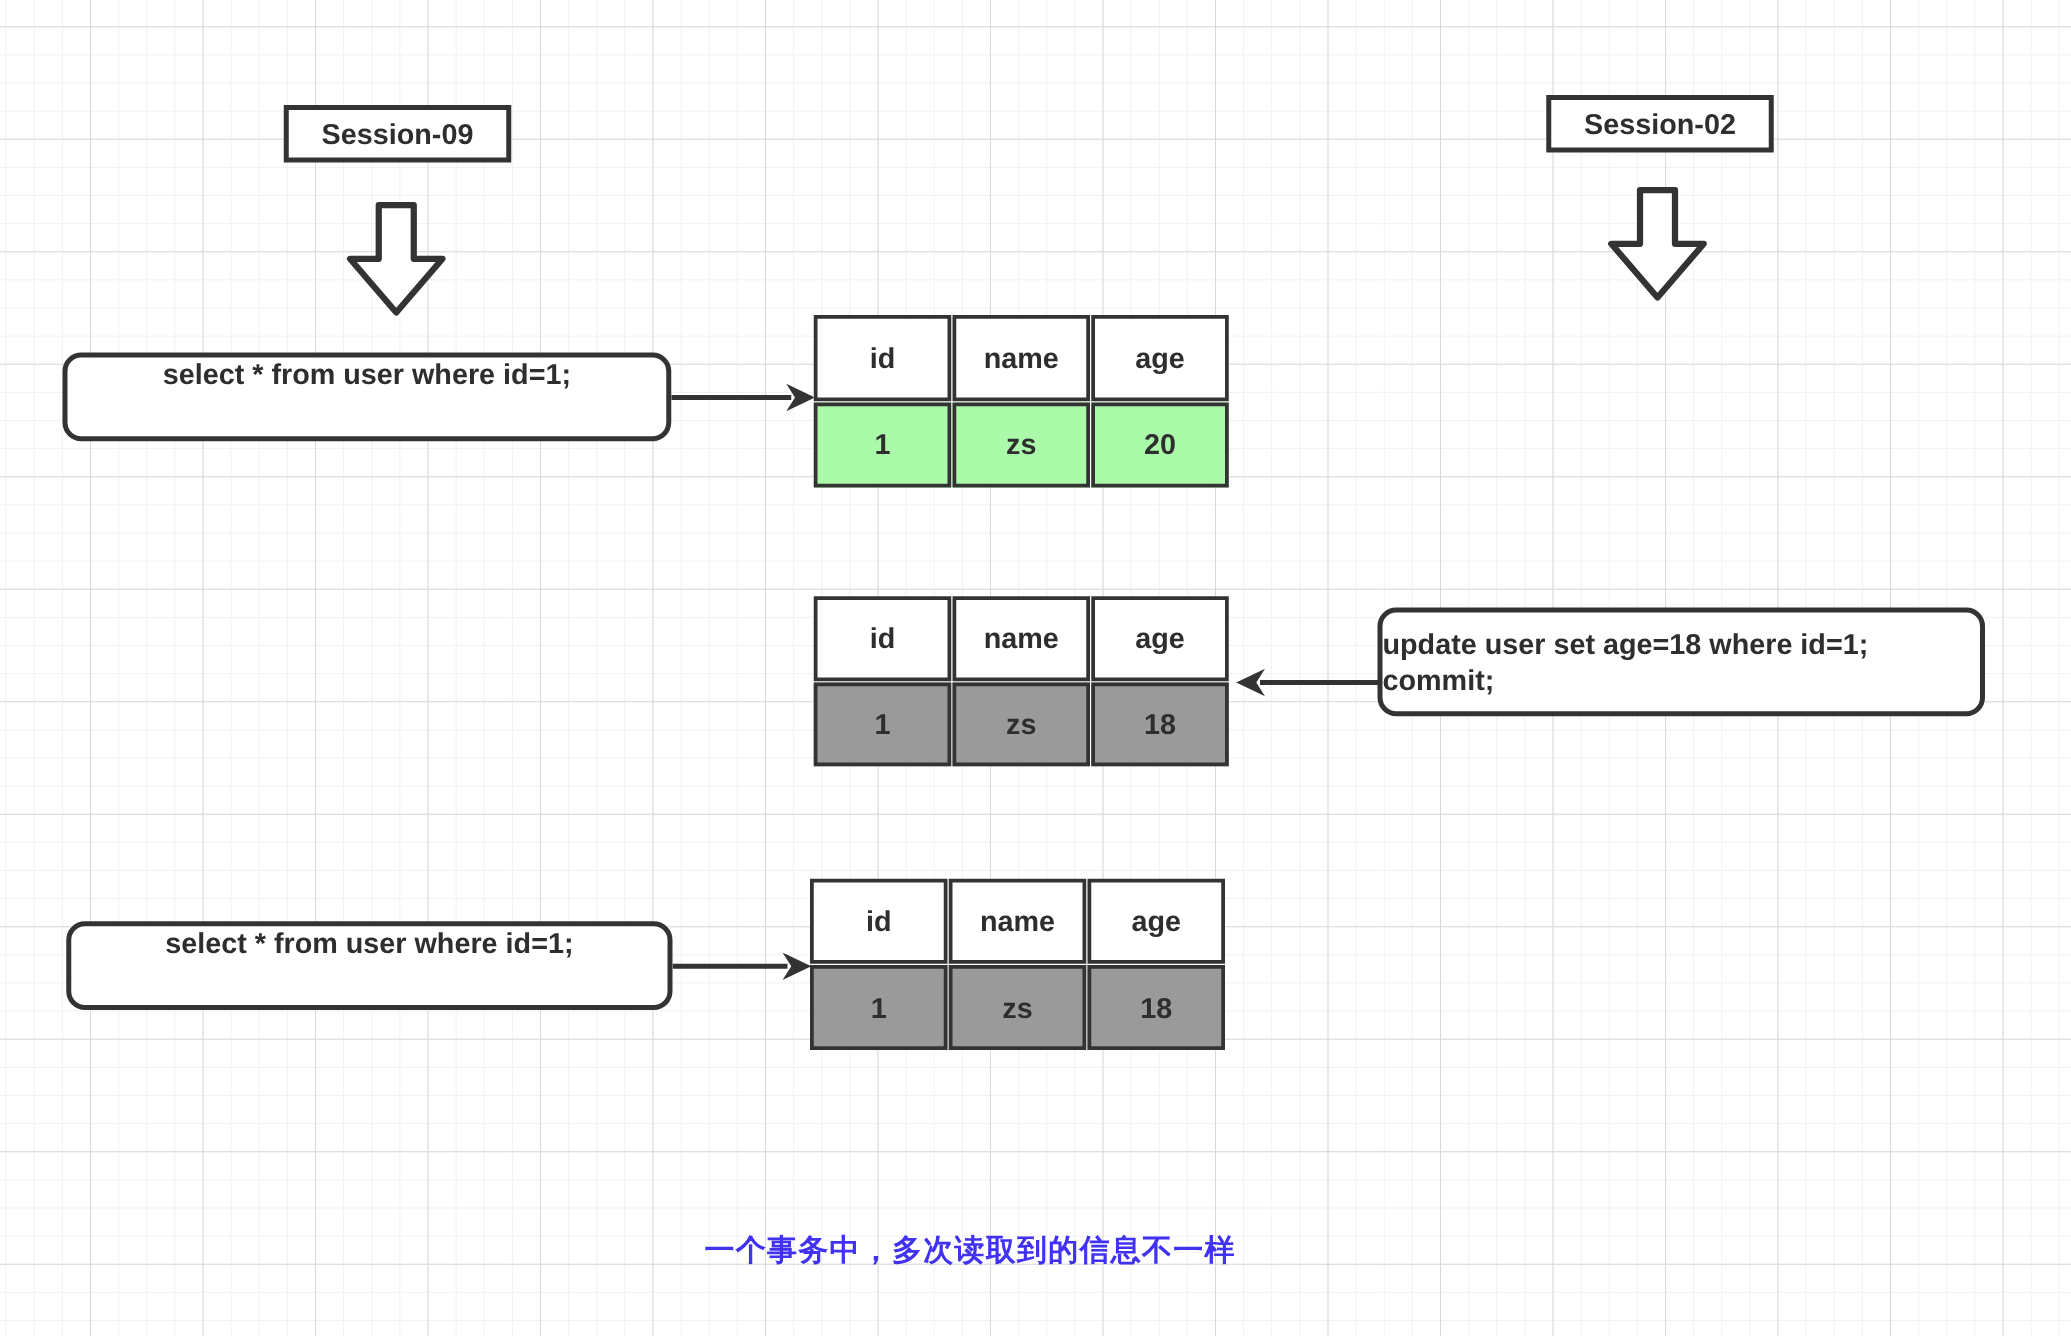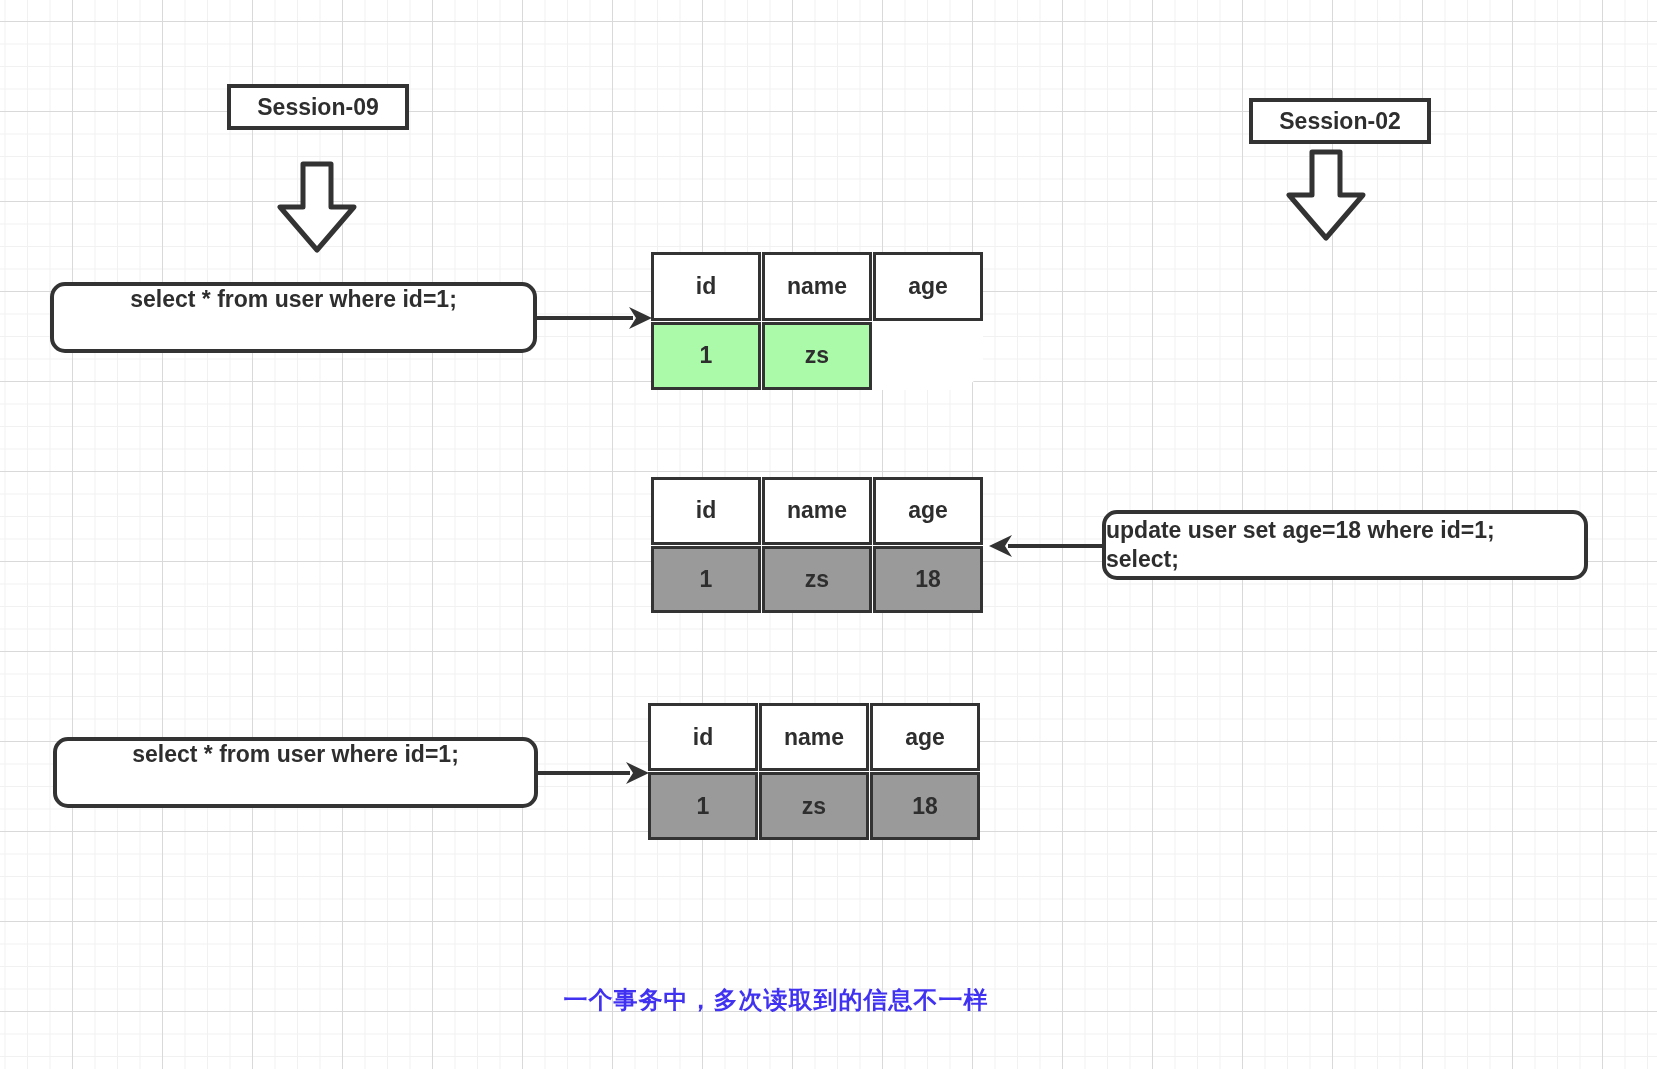--- a/index.html
+++ b/index.html
@@ -48,60 +48,61 @@
 
 <div class="canvas">
 
   <div class="session-box" style="left:227px;top:84px;">
     <span>Session-09</span>
   </div>
   <svg class="abs" style="left:277px;top:161px;" width="80" height="92" viewBox="0 0 80 92">
     <polygon points="26,3 54,3 54,46 77,46 40,89 3,46 26,46" fill="#ffffff" stroke="#333333" stroke-width="5" stroke-linejoin="round"></polygon>
   </svg>
 
-  <div class="session-box" style="left:1237px;top:98px;margin-left:12px;">
+  <div class="session-box" style="left:1237px;top:76px;">
     <span>Session-02</span>
   </div>
   <svg class="abs" style="left:1286px;top:149px;" width="80" height="92" viewBox="0 0 80 92">
     <polygon points="26,3 54,3 54,46 77,46 40,89 3,46 26,46" fill="#ffffff" stroke="#333333" stroke-width="5" stroke-linejoin="round"></polygon>
   </svg>
 
   <div class="pill" style="left:50px;top:282px;width:487px;height:71px;">
     <span>select * from user where id=1;</span>
   </div>
   <svg class="abs" style="left:537px;top:302px;" width="116" height="32">
     <line x1="0" y1="16" x2="96" y2="16" stroke="#333333" stroke-width="4"></line>
     <polygon points="92,5 115,16 92,27 99,16" fill="#333333"></polygon>
   </svg>
 
   <div class="dtable" style="left:651px;top:252px;height:138px;">
     <div class="cell head">id</div>
     <div class="cell head">name</div>
     <div class="cell head">age</div>
     <div class="cell" style="background: rgb(170, 250, 170);">1</div>
     <div class="cell" style="background: rgb(170, 250, 170);">zs</div>
+    <div class="cell" style="background: rgb(170, 250, 170);">20</div>
   </div>
 
   <div class="dtable" style="left:651px;top:477px;height:136px;">
     <div class="cell head">id</div>
     <div class="cell head">name</div>
     <div class="cell head">age</div>
     <div class="cell" style="background: rgb(154, 154, 154);">1</div>
     <div class="cell" style="background: rgb(154, 154, 154);">zs</div>
     <div class="cell" style="background: rgb(154, 154, 154);">18</div>
   </div>
 
   <svg class="abs" style="left:988px;top:530px;" width="116" height="32">
     <line x1="116" y1="16" x2="20" y2="16" stroke="#333333" stroke-width="4"></line>
     <polygon points="24,5 1,16 24,27 17,16" fill="#333333"></polygon>
   </svg>
 
-  <div class="pill two-line" style="left:1102px;top:510px;width:486px;height:70px;">
+  <div class="pill two-line" style="left:1102px;top:486px;width:486px;height:87px;">
     <span>update user set age=18 where id=1;</span>
-    <span>select;</span>
+    <span>commit;</span>
   </div>
 
   <div class="pill" style="left:53px;top:737px;width:485px;height:71px;">
     <span>select * from user where id=1;</span>
   </div>
   <svg class="abs" style="left:538px;top:757px;" width="112" height="32">
     <line x1="0" y1="16" x2="92" y2="16" stroke="#333333" stroke-width="4"></line>
     <polygon points="88,5 111,16 88,27 95,16" fill="#333333"></polygon>
   </svg>
 

